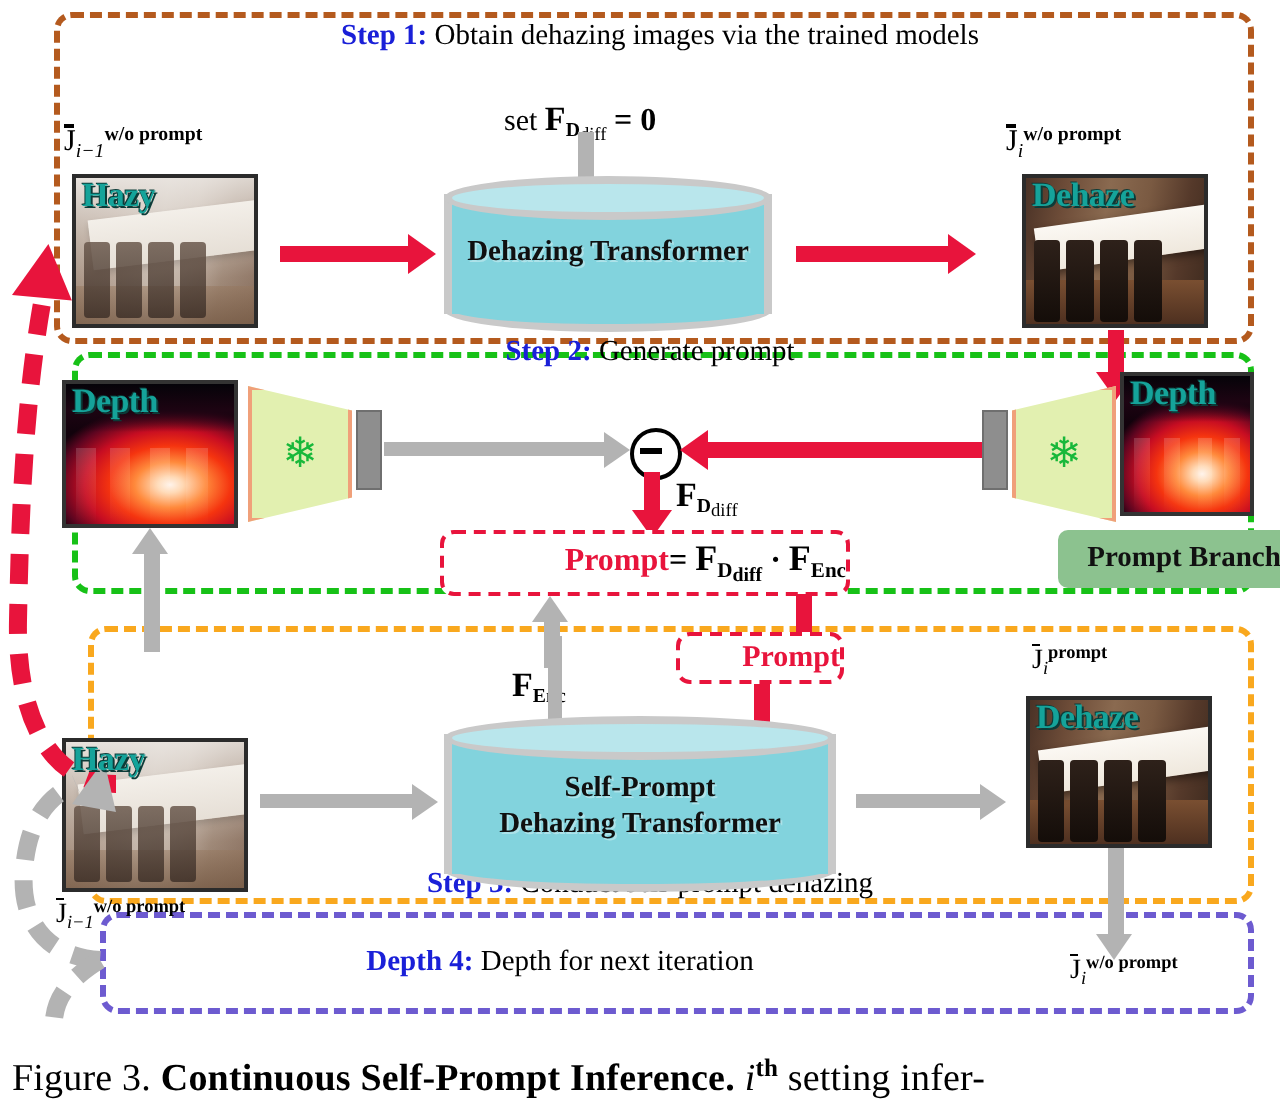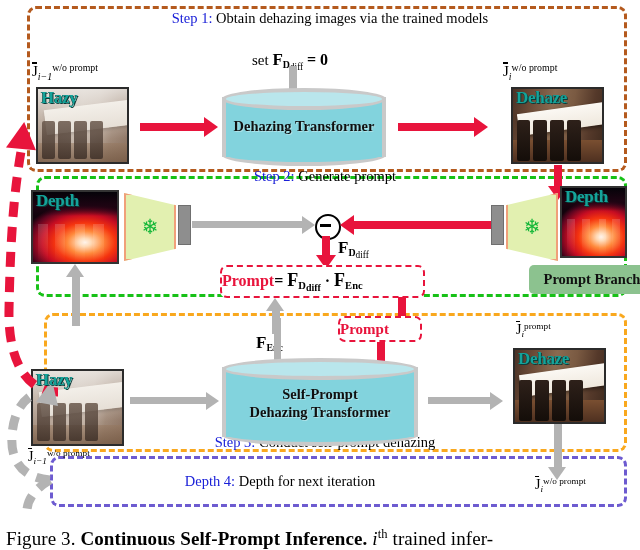--- a/index.html
+++ b/index.html
@@ -11,21 +11,21 @@
 
   
   .step-box{position:absolute;box-sizing:border-box;border-radius:9px;background:transparent;}
   #step1-box{left:27px;  top:6px;   width:600px; height:166px; border:3px dashed #b45a1e;}
   #step2-box{left:36px;  top:176px; width:591px; height:121px; border:3px dashed #17c117;}
   #step3-box{left:44px;  top:313px; width:583px; height:139px; border:3px dashed #f9a81e;}
   #step4-box{left:50px;  top:456px; width:577px; height:51px;  border:3px dashed #6d5bd0;}
 
   
   .hdr{position:absolute;text-align:center;font-size:14.5px;line-height:17px;white-space:nowrap;}
-  .hdr b.stp{color:#1a20d8;font-weight:normal;}
+  .hdr b.stp{color:#1a20d8;font-weight:bold;}
   .hdr .rest{color:#000;}
 
   
   .thumb{position:absolute;box-sizing:border-box;border:2px solid #2b2b2b;overflow:hidden;}
   .thumb .cap{position:absolute;left:3px;top:-1px;font-weight:bold;font-size:17px;
               color:#15a39a;text-shadow:1px 1px 0 #0c3b38,-0.5px -0.5px 0 #0c3b38;letter-spacing:-0.3px;
               z-index:4;white-space:nowrap;}
   
   .ph-hazy{position:absolute;inset:0;
      background:
@@ -94,33 +94,33 @@
   .gry.r .head{border-top:9px solid transparent;border-bottom:9px solid transparent;border-left:13px solid #b3b3b3;}
   .gry.u .head{border-left:9px solid transparent;border-right:9px solid transparent;border-bottom:13px solid #b3b3b3;}
   .gry.d .head{border-left:9px solid transparent;border-right:9px solid transparent;border-top:13px solid #b3b3b3;}
 
   
   #minus{position:absolute;width:22px;height:22px;border-radius:50%;background:#fff;border:2.5px solid #000;}
   #minus i{position:absolute;left:3px;top:8px;width:11px;height:3px;background:#000;}
 
   
   .callout{position:absolute;box-sizing:border-box;border:2.5px dashed #e8143c;border-radius:7px;
-     background:#fff;display:flex;align-items:center;justify-content:flex-start;}
+     background:#fff;display:flex;align-items:center;justify-content:flex-end;}
   .callout .txt{font-weight:bold;font-size:15px;color:#e8143c;white-space:nowrap;}
 
   
   #prompt-branch{position:absolute;background:#8cc28f;border-radius:5px;
      display:flex;align-items:center;justify-content:center;}
   #prompt-branch span{font-weight:bold;font-size:14.5px;color:#111;white-space:nowrap;}
 
   
   .math{position:absolute;white-space:nowrap;font-family:"Liberation Serif",serif;}
   .mbf{font-weight:bold;}
   .sub{font-size:.66em;vertical-align:-0.32em;}
-  .sup{font-size:.66em;vertical-align:0.55em;}
+  .sup{font-size:.66em;vertical-align:0.55em;font-weight:bold;}
   .subsub{font-size:.62em;vertical-align:-0.3em;}
   .jbar{position:relative;display:inline-block;}
   .jbar::before{content:"";position:absolute;left:0px;right:1px;top:-1px;height:1.4px;background:#000;}
 
   
   #caption{position:absolute;left:6px;top:521px;width:634px;font-size:19px;line-height:26px;
     white-space:nowrap;letter-spacing:.1px;}
   #caption b{font-weight:bold;}
 </style>
 </head>
@@ -374,16 +374,16 @@
 
     <path d="M 50 400 C 22 398 10 380 12 355 C 14 330 24 318 38 312" fill="none" stroke="#b3b3b3" stroke-width="9" stroke-dasharray="14 10" stroke-linecap="butt"></path>
     <polygon points="52,300 36,322 58,326" fill="#b3b3b3"></polygon>
     <path d="M 50 400 C 30 412 26 424 27 436" fill="none" stroke="#b3b3b3" stroke-width="9" stroke-dasharray="14 10"></path>
   </svg>
 
   <div id="caption">
     <span>Figure 3.</span>
     <b>Continuous Self-Prompt Inference.</b>
     <span style="font-style:italic;">i</span><span class="sup">th</span>
-    <span>trained infer-</span>
+    <span>setting infer-</span>
   </div>
 
 </div>
 
 </body></html>

